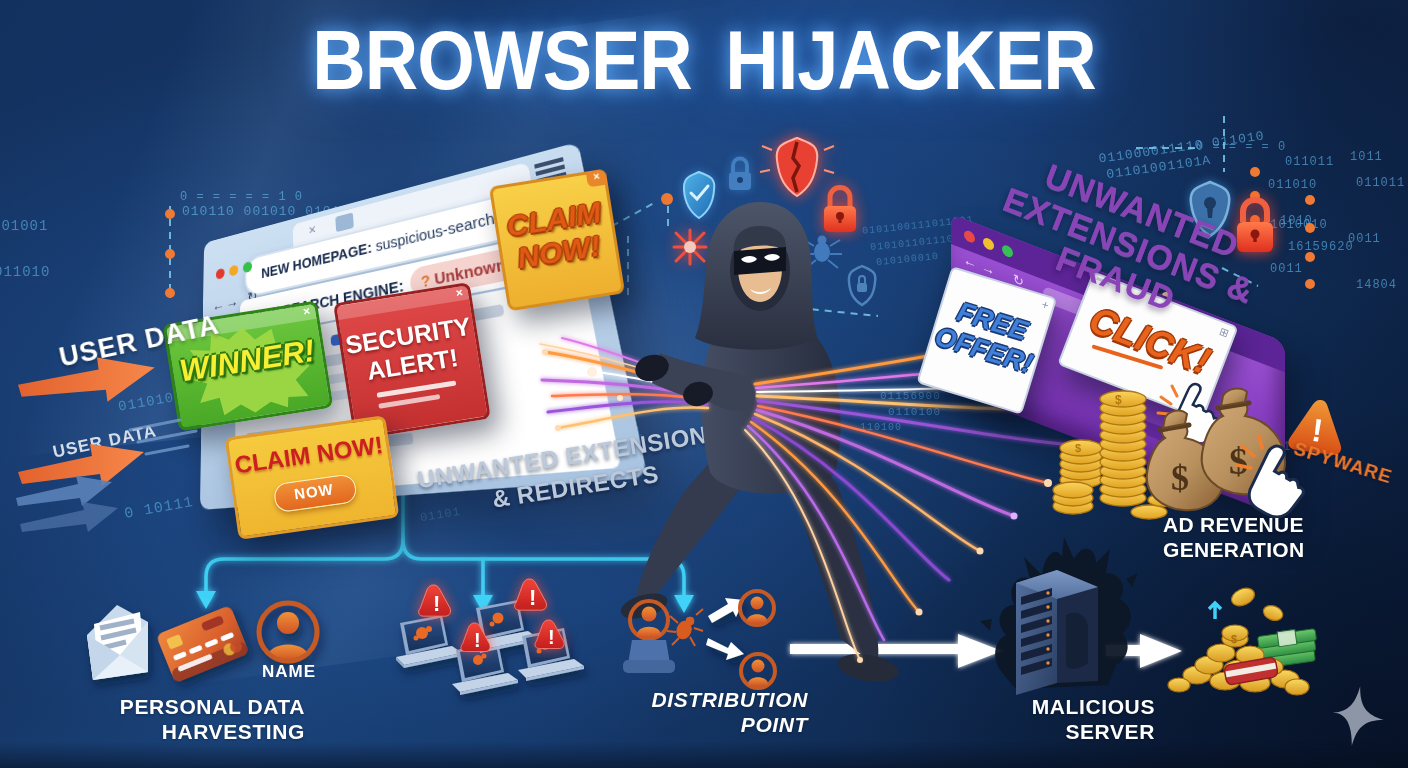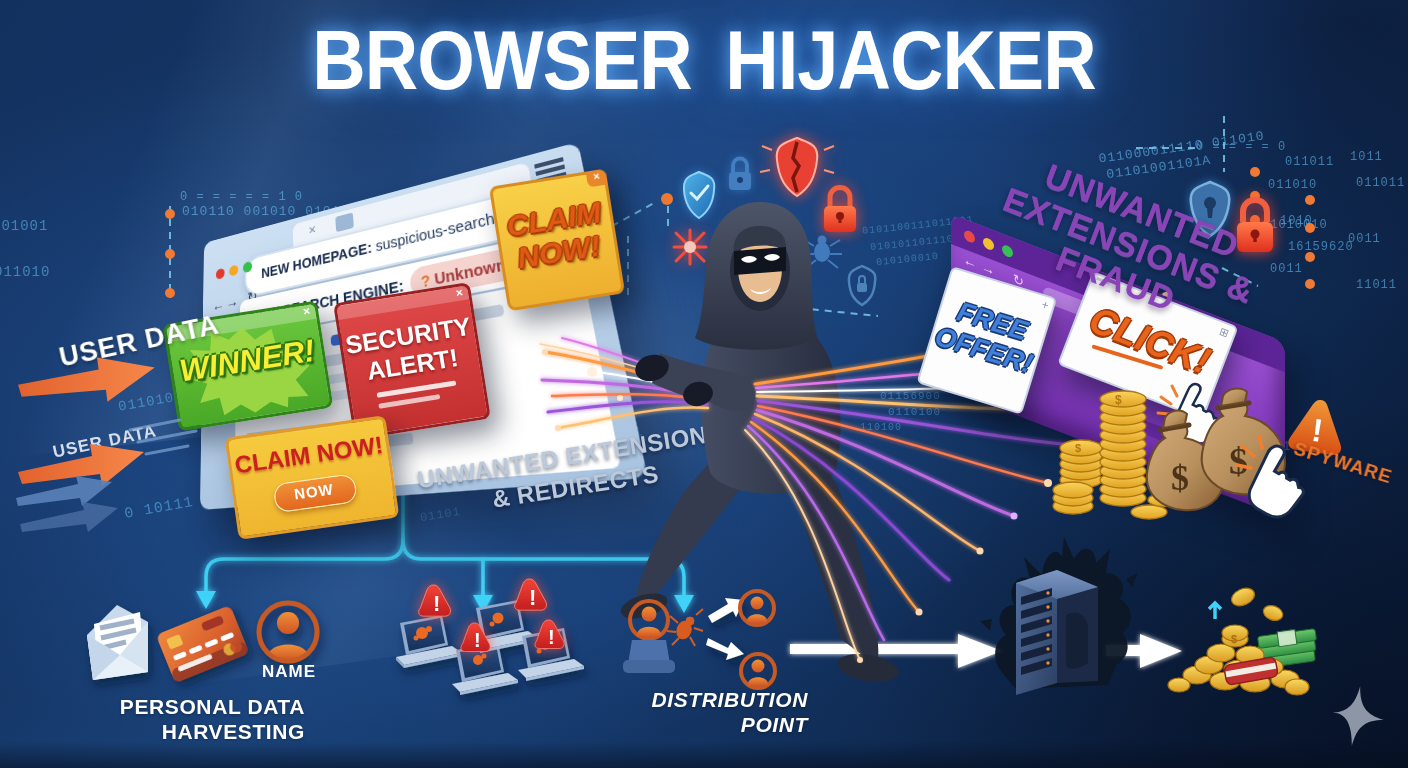--- a/index.html
+++ b/index.html
@@ -39,21 +39,21 @@
 <div class="bin" style="left:1196px;top:140px;font-size:12px;">0 = = = = 0</div>
 <div class="bin" style="left:1285px;top:155px;font-size:12px;">011011</div>
 <div class="bin" style="left:1268px;top:178px;font-size:12px;">011010</div>
 <div class="bin" style="left:1280px;top:198px;font-size:12px;margin-top:16px;">1010</div>
 <div class="bin" style="left:1262px;top:218px;font-size:12px;">11010010</div>
 <div class="bin" style="left:1288px;top:240px;font-size:12px;">16159620</div>
 <div class="bin" style="left:1270px;top:262px;font-size:12px;">0011</div>
 <div class="bin" style="left:1350px;top:150px;font-size:12px;">1011</div>
 <div class="bin" style="left:1356px;top:176px;font-size:12px;">011011</div>
 <div class="bin" style="left:1348px;top:232px;font-size:12px;">0011</div>
-<div class="bin" style="left:1356px;top:278px;font-size:12px;">11011</div>
+<div class="bin" style="left:1356px;top:278px;font-size:12px;">14804</div>
 <div class="bin" style="left:1160px;top:440px;font-size:12px;opacity:.6;">0101011010111001</div>
 <div class="bin" style="left:1168px;top:458px;font-size:12px;opacity:.6;">10110101101</div>
 <div class="bin" style="left:1152px;top:476px;font-size:12px;opacity:.6;">01101</div>
 <div class="bin" style="left:880px;top:390px;font-size:11px;opacity:.55;">01156900</div>
 <div class="bin" style="left:888px;top:406px;font-size:11px;opacity:.55;">0110100</div>
 <div class="bin" style="left:860px;top:422px;font-size:10px;opacity:.55;">110100</div>
 <div class="bin" style="left:420px;top:508px;font-size:12px;opacity:.55;transform:rotate(-9deg);">01101</div>
 
 <svg class="abs" style="left:0;top:0;" width="1408" height="768" viewBox="0 0 1408 768">
 <defs>
@@ -691,20 +691,22 @@
 <g transform="rotate(-10 106 96)">
 <rect x="80" y="86" width="52" height="20" rx="6" fill="#c03030"></rect>
 <rect x="80" y="92" width="52" height="6" fill="#f2ece2"></rect>
 <rect x="80" y="86" width="52" height="20" rx="6" fill="none" stroke="#8d1f1f" stroke-width="1.5"></rect>
 </g>
 <text x="86" y="68" font-size="11" font-weight="bold" fill="#a8700e" font-family="Liberation Sans">$</text>
 </svg>
 
 <div class="lbl" style="left:95px;top:694px;width:210px;">PERSONAL DATA<br>HARVESTING</div>
 <div class="lbl" style="left:598px;top:687px;width:210px;font-style:italic;">DISTRIBUTION<br>POINT</div>
+<div class="lbl" style="left:945px;top:694px;width:210px;">MALICIOUS<br>SERVER</div>
+<div class="lbl" style="left:1163px;top:512px;width:210px;text-align:left;letter-spacing:.3px;">AD REVENUE<br>GENERATION</div>
 
 <div class="abs" style="left:58px;top:326px;transform:rotate(-12deg);color:#fff;font-weight:bold;font-size:27px;letter-spacing:1px;text-shadow:0 2px 4px rgba(0,0,0,.4);">USER DATA</div>
 <div class="abs" style="left:52px;top:432px;transform:rotate(-12deg);color:#e8eef6;font-weight:bold;font-size:17px;letter-spacing:1px;opacity:.9;">USER DATA</div>
 <svg class="abs" style="left:0;top:340px;" width="260" height="230" viewBox="0 0 260 230">
 <defs>
         <linearGradient id="oar" x1="0" y1="0" x2="1" y2="0">
           <stop offset="0" stop-color="#e2622e"></stop>
           <stop offset="1" stop-color="#f6874a"></stop>
         </linearGradient>
       </defs>

